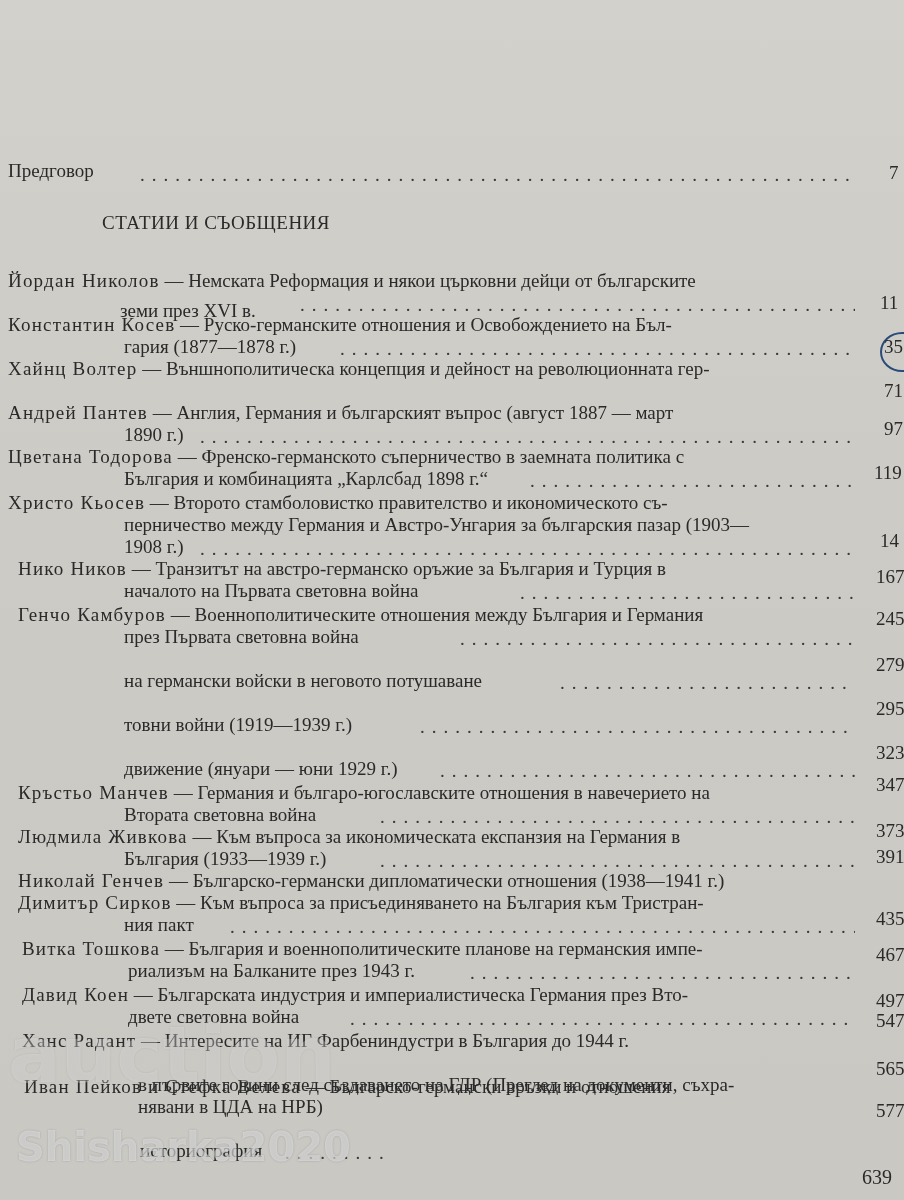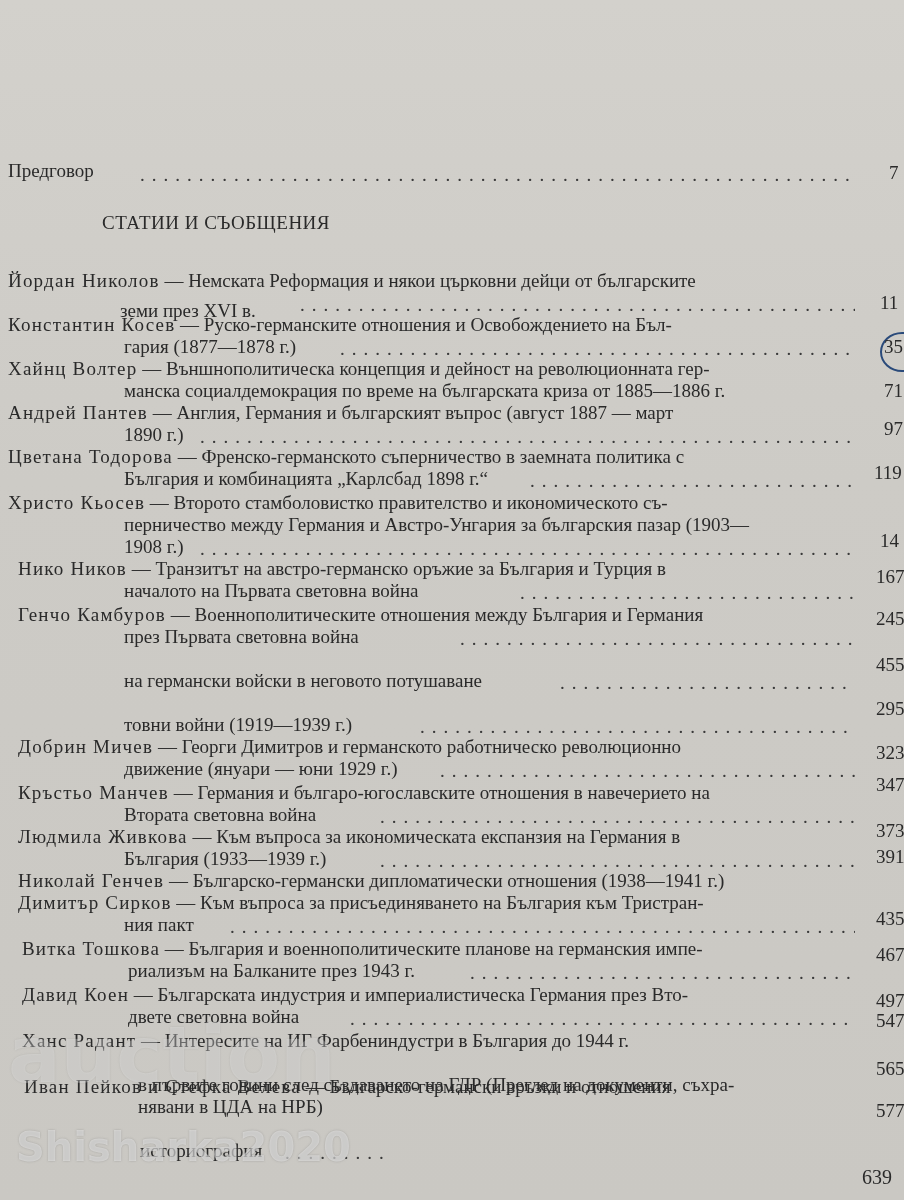--- a/index.html
+++ b/index.html
@@ -32,21 +32,20 @@
   <div class="dots" style="left:300px;top:294px;width:555px;">..............................................................</div>
   <div class="pg" style="left:880px;top:292px;">11</div>
 
   <div class="ln" style="left:8px;top:314px;"><span class="author">Константин Косев</span> <span>— Руско-германските отношения и Освобождението на Бъл-</span></div>
   <div class="ln" style="left:124px;top:336px;">гария (1877—1878 г.)</div>
   <div class="dots" style="left:340px;top:338px;width:515px;">..........................................................</div>
   <div class="circle" style="top:332px;"></div>
   <div class="pg" style="left:884px;top:336px;">35</div>
 
   <div class="ln" style="left:8px;top:358px;"><span class="author">Хайнц Волтер</span> <span>— Външнополитическа концепция и дейност на революционната гер-</span></div>
-  <div class="ln" style="left:124px;top:380px;">манска социалдемокрация по време на българската криза от 1885—1886 г.</div>
   <div class="pg" style="left:884px;top:380px;">71</div>
 
   <div class="ln" style="left:8px;top:402px;"><span class="author">Андрей Пантев</span> <span>— Англия, Германия и българският въпрос (август 1887 — март</span></div>
   <div class="ln" style="left:124px;top:424px;">1890 г.)</div>
   <div class="dots" style="left:200px;top:426px;width:655px;">..........................................................................</div>
   <div class="pg" style="left:884px;top:418px;">97</div>
 
   <div class="ln" style="left:8px;top:446px;"><span class="author">Цветана Тодорова</span> <span>— Френско-германското съперничество в заемната политика с</span></div>
   <div class="ln" style="left:124px;top:468px;">България и комбинацията „Карлсбад 1898 г.“</div>
   <div class="dots" style="left:530px;top:470px;width:325px;">....................................</div>
@@ -63,27 +62,26 @@
   <div class="dots" style="left:520px;top:582px;width:335px;">......................................</div>
   <div class="pg" style="left:876px;top:566px;">167</div>
 
   <div class="ln" style="left:18px;top:604px;"><span class="author">Генчо Камбуров</span> <span>— Военнополитическите отношения между България и Германия</span></div>
   <div class="ln" style="left:124px;top:626px;">през Първата световна война</div>
   <div class="dots" style="left:460px;top:628px;width:395px;">.............................................</div>
   <div class="pg" style="left:876px;top:608px;">245</div>
 
   <div class="ln" style="left:124px;top:670px;">на германски войски в неговото потушаване</div>
   <div class="dots" style="left:560px;top:672px;width:295px;">.................................</div>
-  <div class="pg" style="left:876px;top:654px;">455</div>
+  <div class="pg" style="left:876px;top:654px;">279</div>
 
   <div class="ln" style="left:124px;top:714px;">товни войни (1919—1939 г.)</div>
   <div class="dots" style="left:420px;top:716px;width:435px;">.................................................</div>
   <div class="pg" style="left:876px;top:698px;">295</div>
 
-  <div class="ln" style="left:18px;top:736px;"><span class="author">Добрин Мичев</span> <span>— Георги Димитров и германското работническо революционно</span></div>
   <div class="ln" style="left:124px;top:758px;">движение (януари — юни 1929 г.)</div>
   <div class="dots" style="left:440px;top:760px;width:415px;">...............................................</div>
   <div class="pg" style="left:876px;top:742px;">323</div>
 
   <div class="ln" style="left:18px;top:782px;"><span class="author">Кръстьо Манчев</span> <span>— Германия и българо-югославските отношения в навечерието на</span></div>
   <div class="ln" style="left:124px;top:804px;">Втората световна война</div>
   <div class="dots" style="left:380px;top:806px;width:475px;">.....................................................</div>
   <div class="pg" style="left:876px;top:774px;">347</div>
 
   <div class="ln" style="left:18px;top:826px;"><span class="author">Людмила Живкова</span> <span>— Към въпроса за икономическата експанзия на Германия в</span></div>

